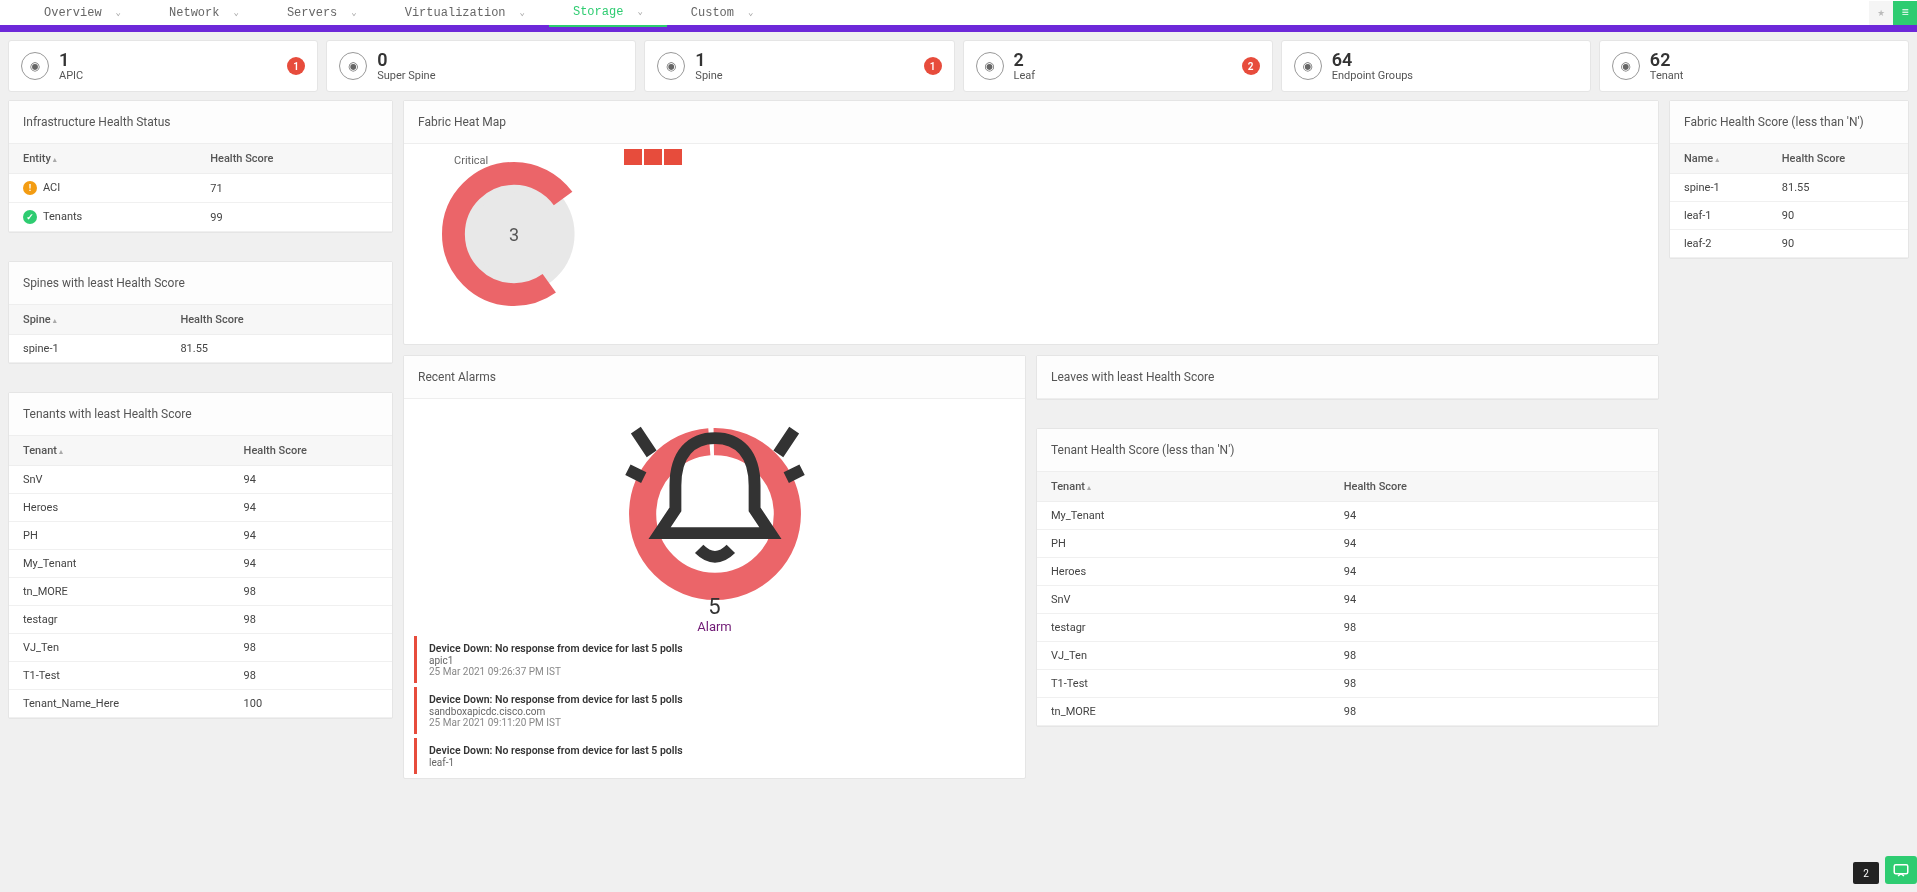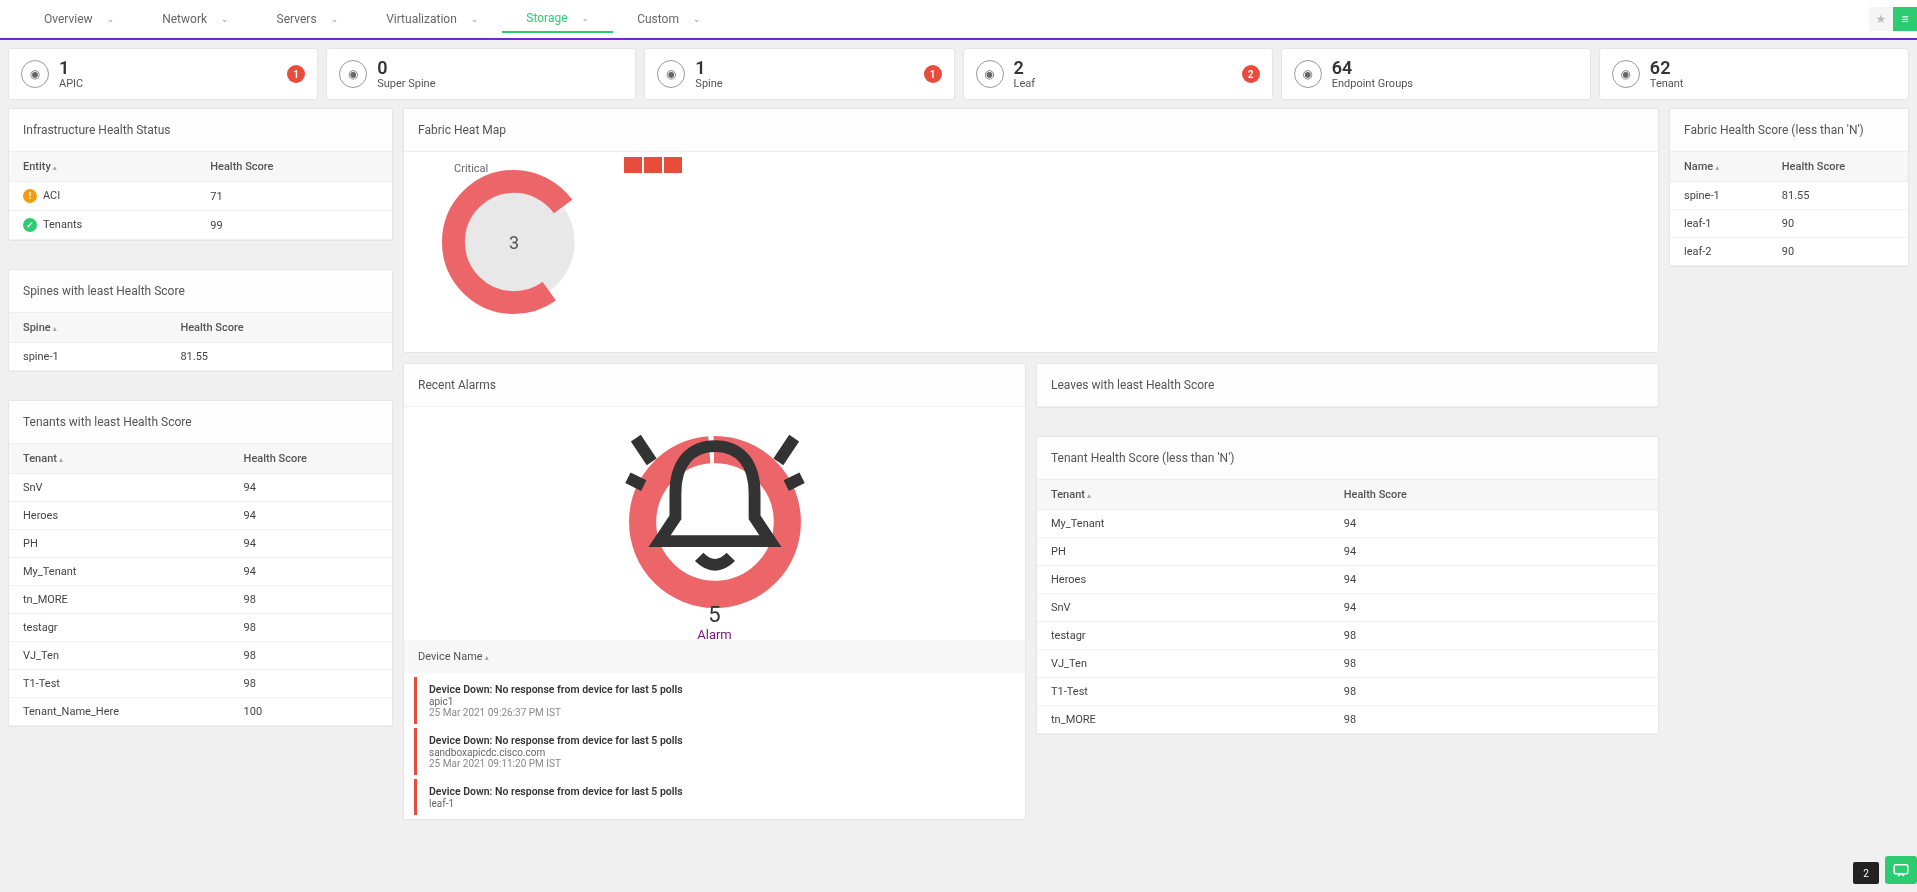--- a/index.html
+++ b/index.html
@@ -1,19 +1,19 @@
 <!DOCTYPE html>
 <html><head>
 <meta charset="utf-8">
 <style>
 * { box-sizing: border-box; margin: 0; padding: 0; }
 body { font-family: -apple-system, BlinkMacSystemFont, "Segoe UI", Roboto, Arial, sans-serif; background: #f0f0f0; color: #333; font-size: 12px; }
 
 
-.topnav { background: #fff; height: 40px; display: flex; align-items: center; border-bottom: 2px solid #6d28d9; position: relative; }
+.topnav { background: #fff; height: 32px; display: flex; align-items: center; border-bottom: 7px solid #6d28d9; position: relative; font-family: Liberation Mono, monospace; }
 .topnav .tabs { display: flex; padding-left: 20px; }
 .topnav .tab { display: flex; align-items: center; padding: 0 24px; height: 28px; color: #666; cursor: pointer; font-size: 12px; }
 .topnav .tab.active { color: #2ecc71; border-bottom: 2px solid #2ecc71; }
 .topnav .tab .chev { margin-left: 14px; font-size: 9px; color: #999; }
 .topnav .right { position: absolute; right: 0; display: flex; align-items: center; gap: 0; }
 .topnav .star { width: 24px; height: 24px; display:flex;align-items:center;justify-content:center;color:#bbb;background:#f5f5f5;}
 .topnav .greenbox { width: 24px; height: 24px; background: #2ecc71; color: #fff; display:flex;align-items:center;justify-content:center;font-size:12px;}
 
 
 .summary-row { display: flex; gap: 8px; padding: 8px; }
@@ -281,21 +281,20 @@
                 <path d="M12 3 C9 3 7 5 7 9 L7 12 L5 15 L19 15 L17 12 L17 9 C17 5 15 3 12 3 Z"></path>
                 <path d="M10 17 Q12 19 14 17"></path>
                 <path d="M4 5 L2 2 M20 5 L22 2 M3 8 L1 7 M21 8 L23 7"></path>
               </svg>
             </div>
             <div class="num">5</div>
             <div class="lbl">Alarm</div>
           </div>
         </div>
       </div>
-      <div class="alarm-list-hd"><span>Device Name</span><span class="sort">▴</span></div>
       <div id="alarm-items">
           <div class="alarm-item">
             <div class="msg">Device Down: No response from device for last 5 polls</div>
             <div class="dev">apic1</div>
             <div class="time">25 Mar 2021 09:26:37 PM IST</div>
           </div>
           <div class="alarm-item">
             <div class="msg">Device Down: No response from device for last 5 polls</div>
             <div class="dev">sandboxapicdc.cisco.com</div>
             <div class="time">25 Mar 2021 09:11:20 PM IST</div>

